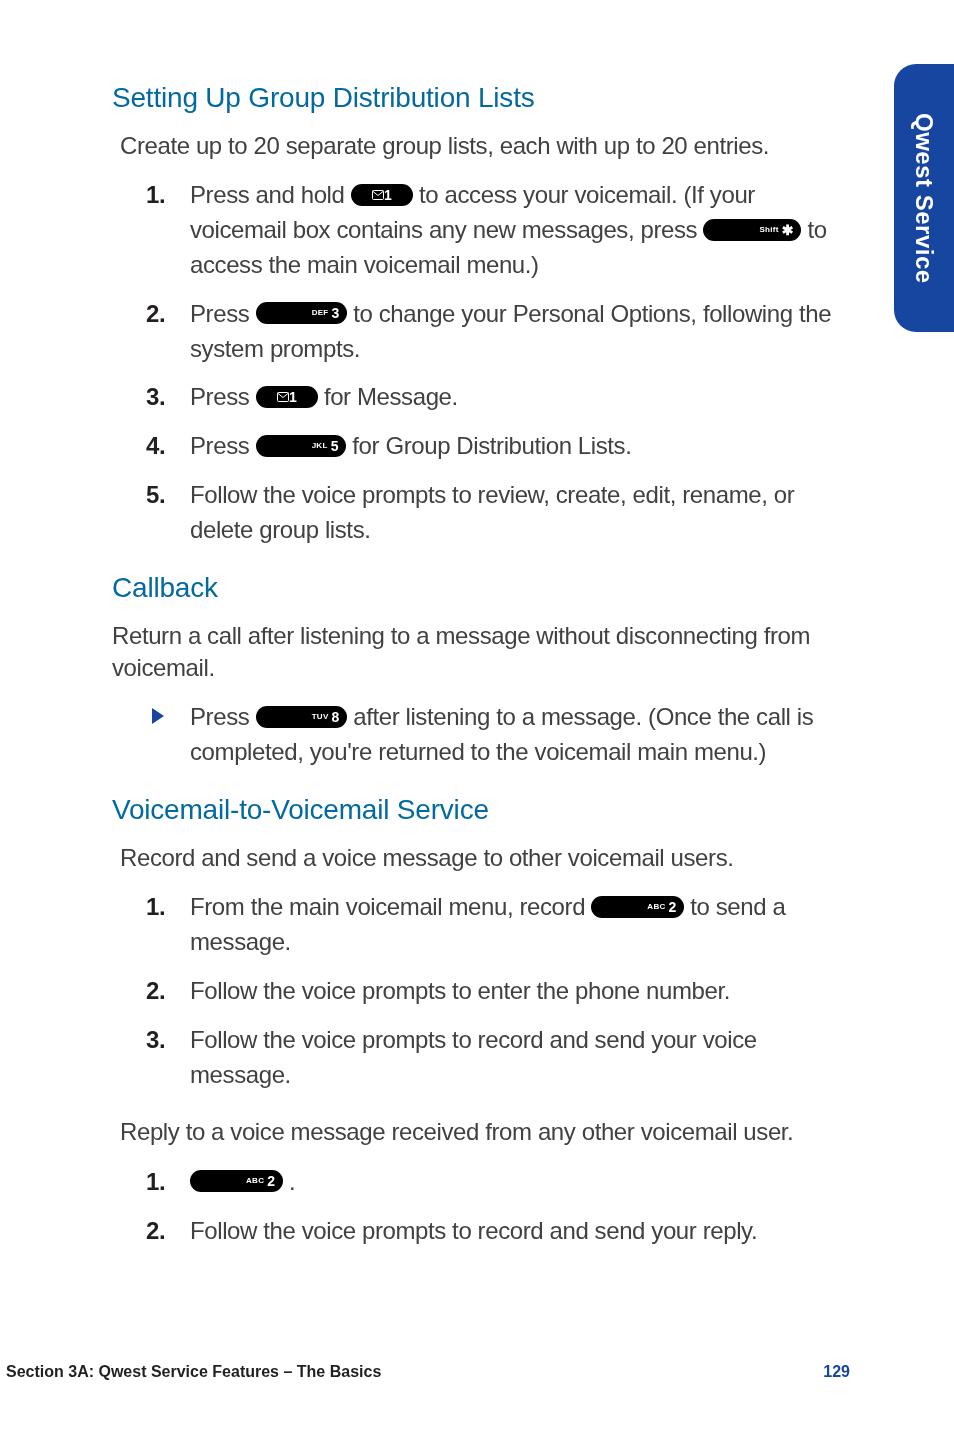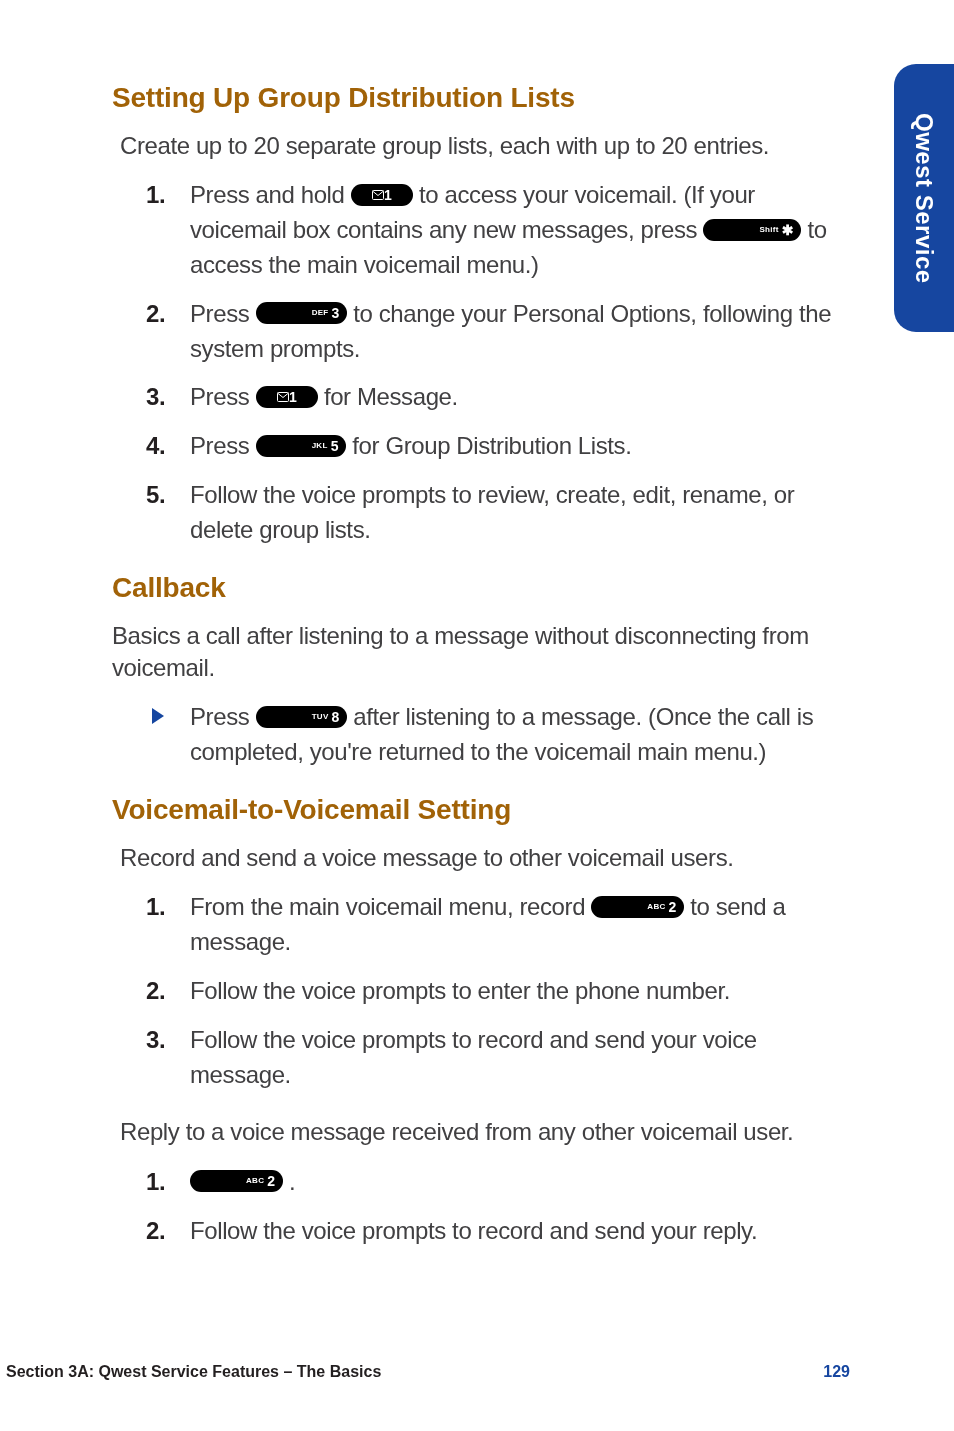--- a/index.html
+++ b/index.html
@@ -38,25 +38,25 @@
   .side-tab span {
     writing-mode: vertical-rl;
     color: #ffffff;
     font-weight: 700;
     font-size: 24px;
     letter-spacing: 0.5px;
   }
   
   h2.section-head {
     font-size: 28px;
-    font-weight: 700;
+    font-weight: 400;
     font-stretch: condensed;
     margin: 0 0 16px 0;
     letter-spacing: -0.2px;
-    color: #a16207;
+    color: #0369a1;
   }
   p.intro {
     font-size: 24px;
     line-height: 1.35;
     margin: 0 0 16px 8px;
     font-stretch: condensed;
     color: #414042;
     letter-spacing: -0.4px;
   }
   
@@ -226,33 +226,33 @@
       </span>
       <span> for Group Distribution Lists.</span>
     </li>
     <li>
       <span class="num">5.</span>
       <span>Follow the voice prompts to review, create, edit, rename, or delete group lists.</span>
     </li>
   </ol>
 
   <h2 class="section-head">Callback</h2>
-  <p class="intro" style="margin-left:0">Basics a call after listening to a message without disconnecting from voicemail.</p>
+  <p class="intro" style="margin-left:0">Return a call after listening to a message without disconnecting from voicemail.</p>
   <ul class="tri">
     <li>
       <span>Press </span>
       <span class="key">
         <span class="sub">TUV</span>
         <span class="main">8</span>
       </span>
       <span> after listening to a message. (Once the call is completed, you're returned to the voicemail main menu.)</span>
     </li>
   </ul>
 
-  <h2 class="section-head">Voicemail-to-Voicemail Setting</h2>
+  <h2 class="section-head">Voicemail-to-Voicemail Service</h2>
   <p class="intro">Record and send a voice message to other voicemail users.</p>
   <ol class="steps">
     <li>
       <span class="num">1.</span>
       <span>From the main voicemail menu, record </span>
       <span class="key">
         <span class="sub">ABC</span>
         <span class="main">2</span>
       </span>
       <span> to send a message.</span>

